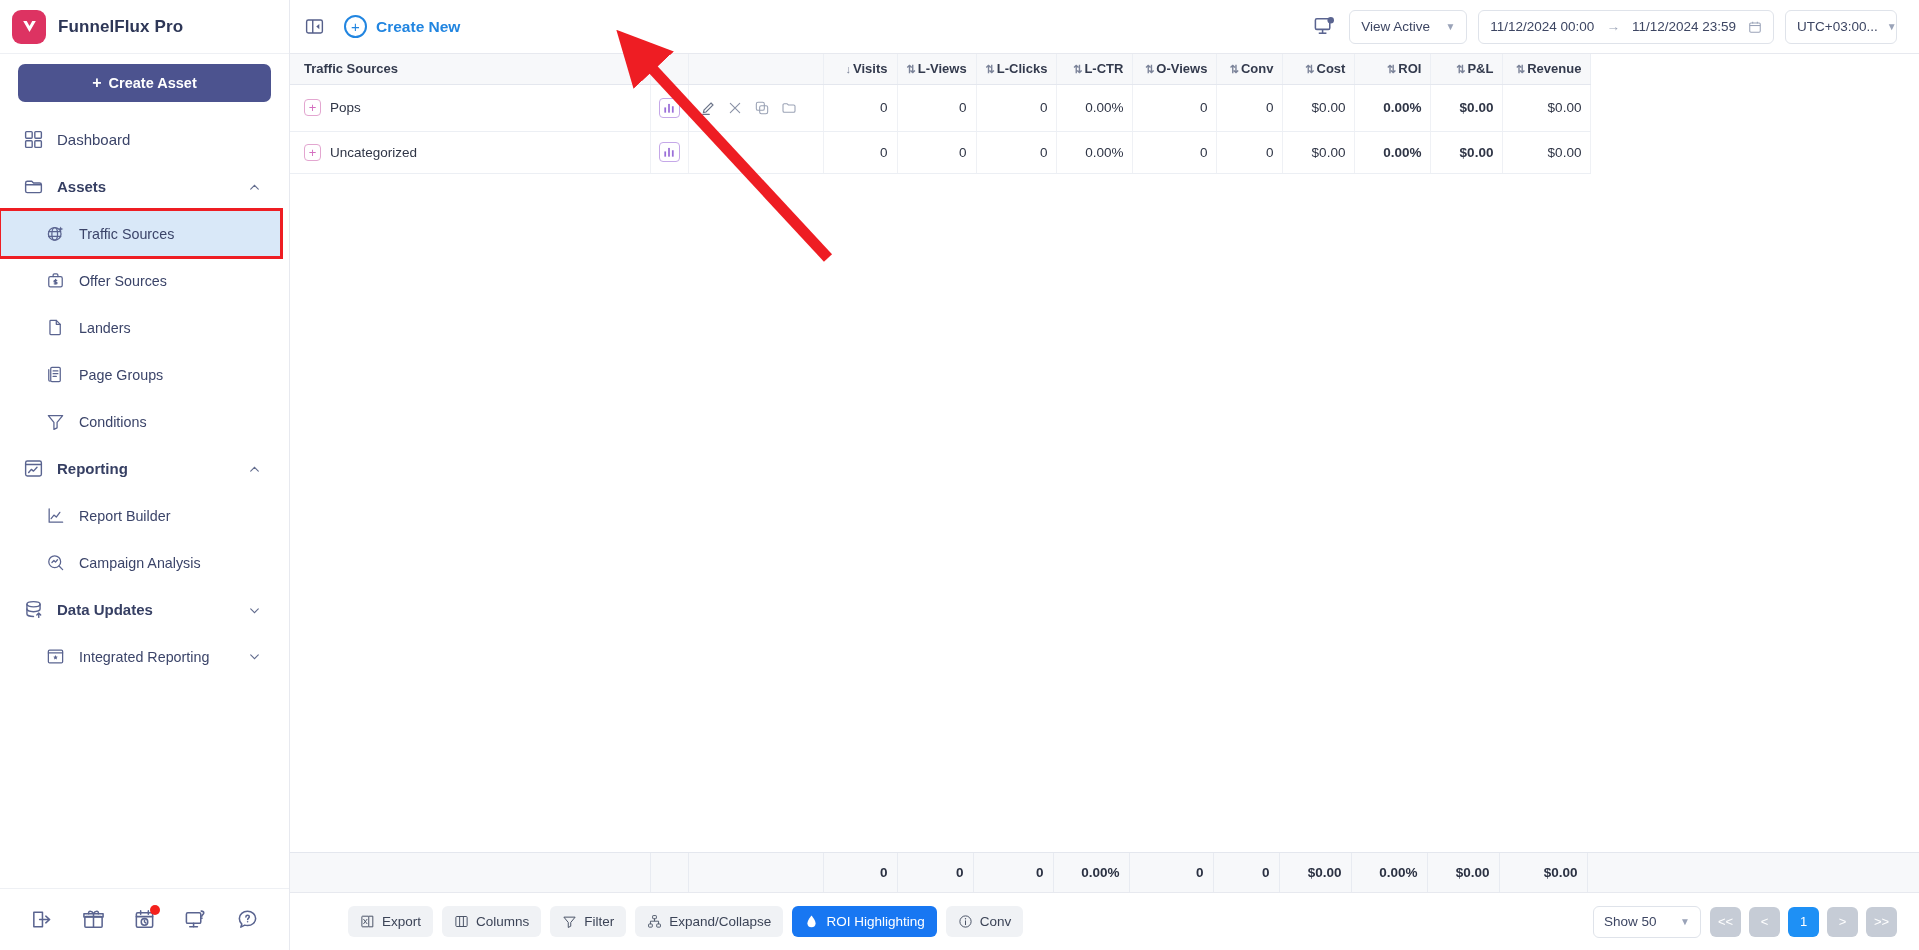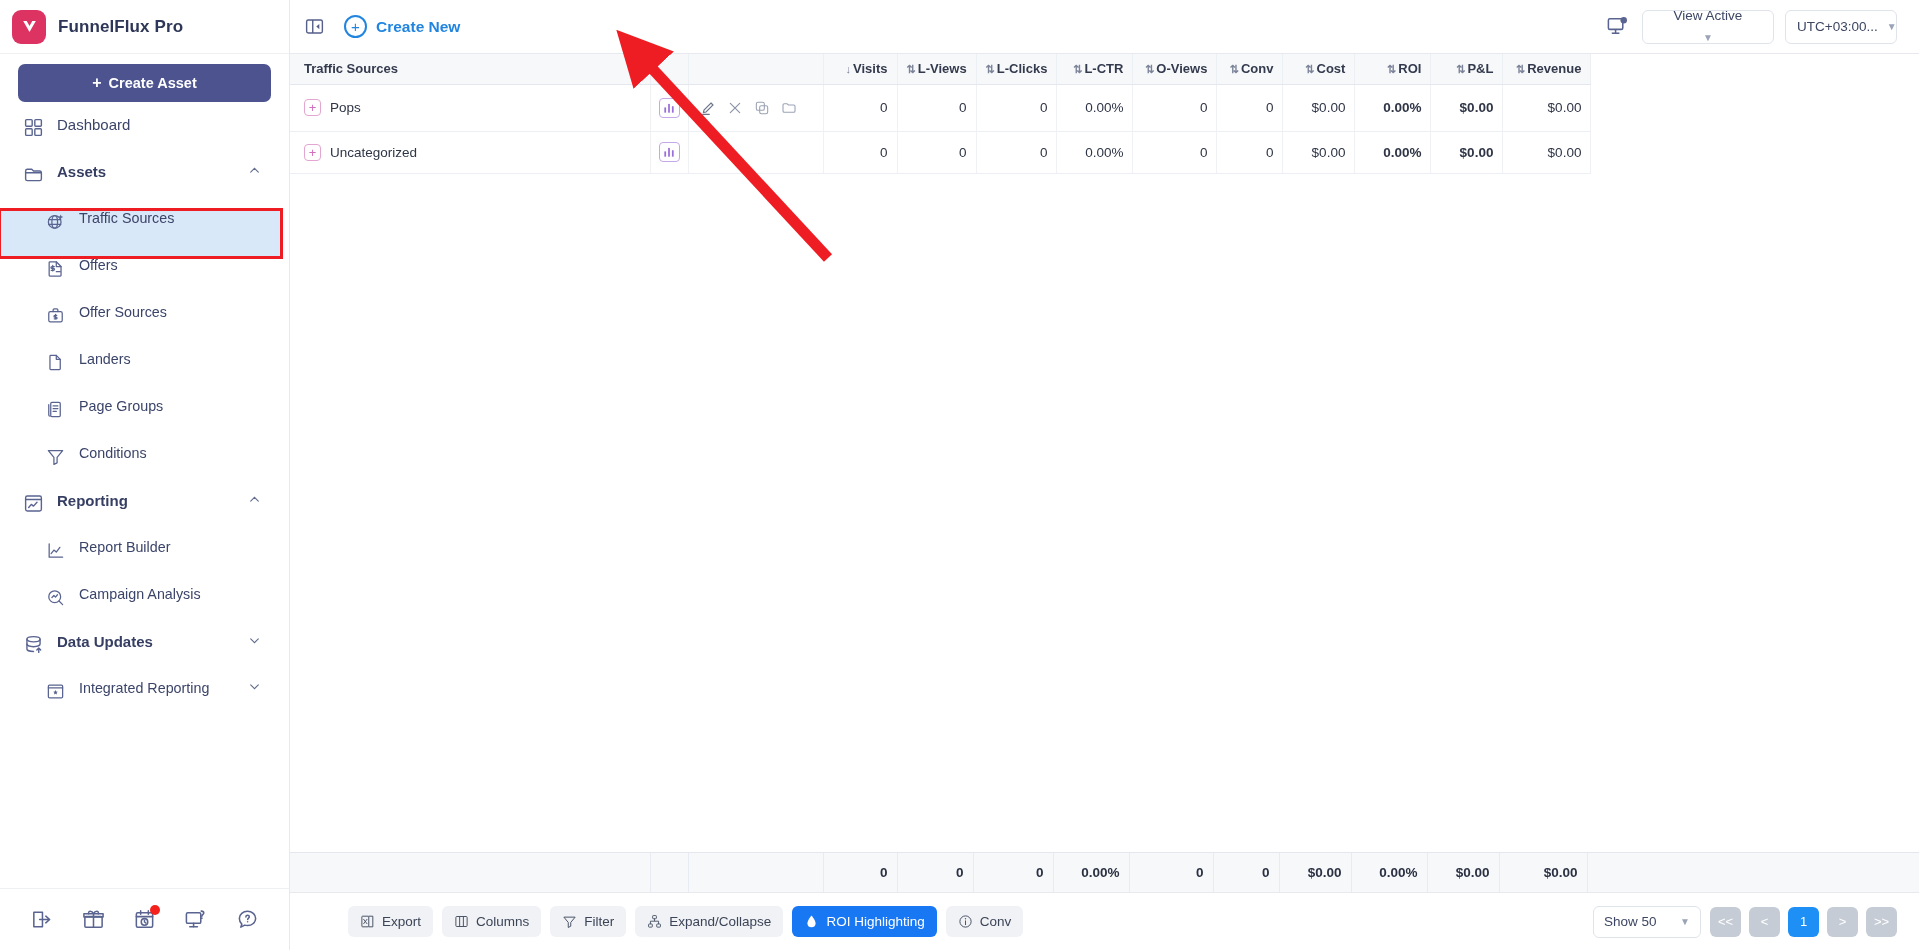--- a/index.html
+++ b/index.html
@@ -37,21 +37,21 @@
     display: flex; align-items: center; justify-content: center; gap: 7px;
     font-family: "Liberation Sans", sans-serif;
   }
   .create-asset .plus { font-size: 16px; font-weight: bold; }
 
   .nav {
     flex: 1; overflow: hidden; position: relative;
     padding-top: 8px;
   }
   .nav-item {
-    height: 47px; display: flex; align-items: flex-start; gap: 13px;
+    height: 47px; display: flex; align-items: center; gap: 13px;
     padding-left: 22px; cursor: pointer; position: relative;
     color: #3b4469; font-size: 15px;
   }
   .nav-item.sub { padding-left: 44px; font-size: 14.3px; }
   .nav-item.sub .nav-ico svg { width: 19px; height: 19px; }
   .nav-item .nav-ico { width: 22px; height: 22px; display:flex; align-items:center; justify-content:center; flex: 0 0 22px; }
   .nav-item .nav-ico svg { width: 21px; height: 21px; display: block; }
   .nav-item.group { font-weight: bold; color: #363f63; }
   .nav-item .chev { position: absolute; right: 28px; width: 13px; height: 13px; }
   .nav-item.active {
@@ -105,21 +105,21 @@
   .create-new .lbl { color: #2185e0; font-size: 15.5px; font-weight: bold; }
 
   .top-right { margin-left: auto; display: flex; align-items: center; gap: 11px; }
   .monitor-ico { width: 28px; height: 28px; display:flex; align-items:center; justify-content:center; cursor:pointer; }
   .ctl {
     height: 34px; border: 1px solid #dfe3ea; border-radius: 6px; background: #fff;
     display: flex; align-items: center; padding: 0 11px; gap: 9px;
     font-size: 13.5px; color: #3d4663; cursor: pointer; white-space: nowrap;
   }
   .ctl .cv { color: #9aa3b8; font-size: 10px; }
-  .ctl-view { width: 132px; justify-content: flex-end; flex-direction: column; }
+  .ctl-view { width: 118px; justify-content: space-between; }
   .ctl-date { gap: 12px; }
   .ctl-date .arrow { color: #99a1b5; }
   .ctl-tz { width: 112px; justify-content: space-between; }
   .cal-ico { width: 14px; height: 14px; color: #9aa3b8; }
 
   
   .table-area { flex: 1; overflow: hidden; position: relative; background: #ffffff; padding-left: 0; }
   table.grid { border-collapse: collapse; table-layout: fixed; }
   .grid th {
     background: #f7f8fa; color: #333a4d; font-size: 13px; font-weight: bold;
@@ -240,31 +240,20 @@
             <ellipse cx="11" cy="12.5" rx="3.6" ry="8"></ellipse>
             <path d="M3.4 9.5h15.2M3.4 15.5h15.2"></path>
             <path d="M18.5 3l1 2.4 2.4 1-2.4 1-1 2.4-1-2.4-2.4-1 2.4-1z" fill="#5a6490" stroke="none"></path>
           </svg>
         </span>
         <span>Traffic Sources</span>
       </div>
       <div class="nav-item sub">
         <span class="nav-ico">
           <svg viewBox="0 0 24 24" width="19" height="19" fill="none" stroke="#5a6490" stroke-width="1.6" stroke-linecap="round" stroke-linejoin="round">
-            <path d="M5 3.5h8l6 6v11a1 1 0 0 1-1 1H5a1 1 0 0 1-1-1v-16a1 1 0 0 1 1-1z"></path>
-            <path d="M13 3.5v6h6"></path>
-            <path d="M8.5 8v7M10.5 9.5H7.5a1.2 1.2 0 0 0 0 2.4h2a1.2 1.2 0 0 1 0 2.4h-3"></path>
-            <path d="M13 16h5"></path>
-          </svg>
-        </span>
-        <span>Offers</span>
-      </div>
-      <div class="nav-item sub">
-        <span class="nav-ico">
-          <svg viewBox="0 0 24 24" width="19" height="19" fill="none" stroke="#5a6490" stroke-width="1.6" stroke-linecap="round" stroke-linejoin="round">
             <rect x="3.5" y="7" width="17" height="13" rx="2"></rect>
             <path d="M9 7V5a1.5 1.5 0 0 1 1.5-1.5h3A1.5 1.5 0 0 1 15 5v2"></path>
             <path d="M12 10.5v6M13.6 11.8h-2.4a1.1 1.1 0 0 0 0 2.2h1.6a1.1 1.1 0 0 1 0 2.2h-2.4"></path>
           </svg>
         </span>
         <span>Offer Sources</span>
       </div>
       <div class="nav-item sub">
         <span class="nav-ico">
           <svg viewBox="0 0 24 24" width="19" height="19" fill="none" stroke="#5a6490" stroke-width="1.6" stroke-linecap="round" stroke-linejoin="round">
@@ -425,20 +414,33 @@
             <line x1="6" y1="19" x2="14" y2="19"></line>
           <circle cx="18.5" cy="5.5" r="3.4" fill="#5a6490" stroke="none"></circle>
         </svg>
       </div>
 
       <div class="ctl ctl-view">
         <span>View Active</span>
         <span class="cv">▼</span>
       </div>
 
+      <div class="ctl ctl-date">
+        <span>11/12/2024 00:00</span>
+        <span class="arrow">→</span>
+        <span>11/12/2024 23:59</span>
+        <span class="cal-ico">
+          <svg viewBox="0 0 24 24" width="14" height="14" fill="none" stroke="#9aa3b8" stroke-width="1.8">
+            <rect x="3" y="5" width="18" height="16" rx="2"></rect>
+              <line x1="3" y1="9.5" x2="21" y2="9.5"></line>
+            <line x1="8" y1="3" x2="8" y2="6"></line>
+              <line x1="16" y1="3" x2="16" y2="6"></line>
+          </svg>
+        </span>
+      </div>
 
       <div class="ctl ctl-tz">
         <span>UTC+03:00...</span>
         <span class="cv">▼</span>
       </div>
     </div>
   </div>
 
   <div class="table-area">
     <table class="grid" id="grid">

